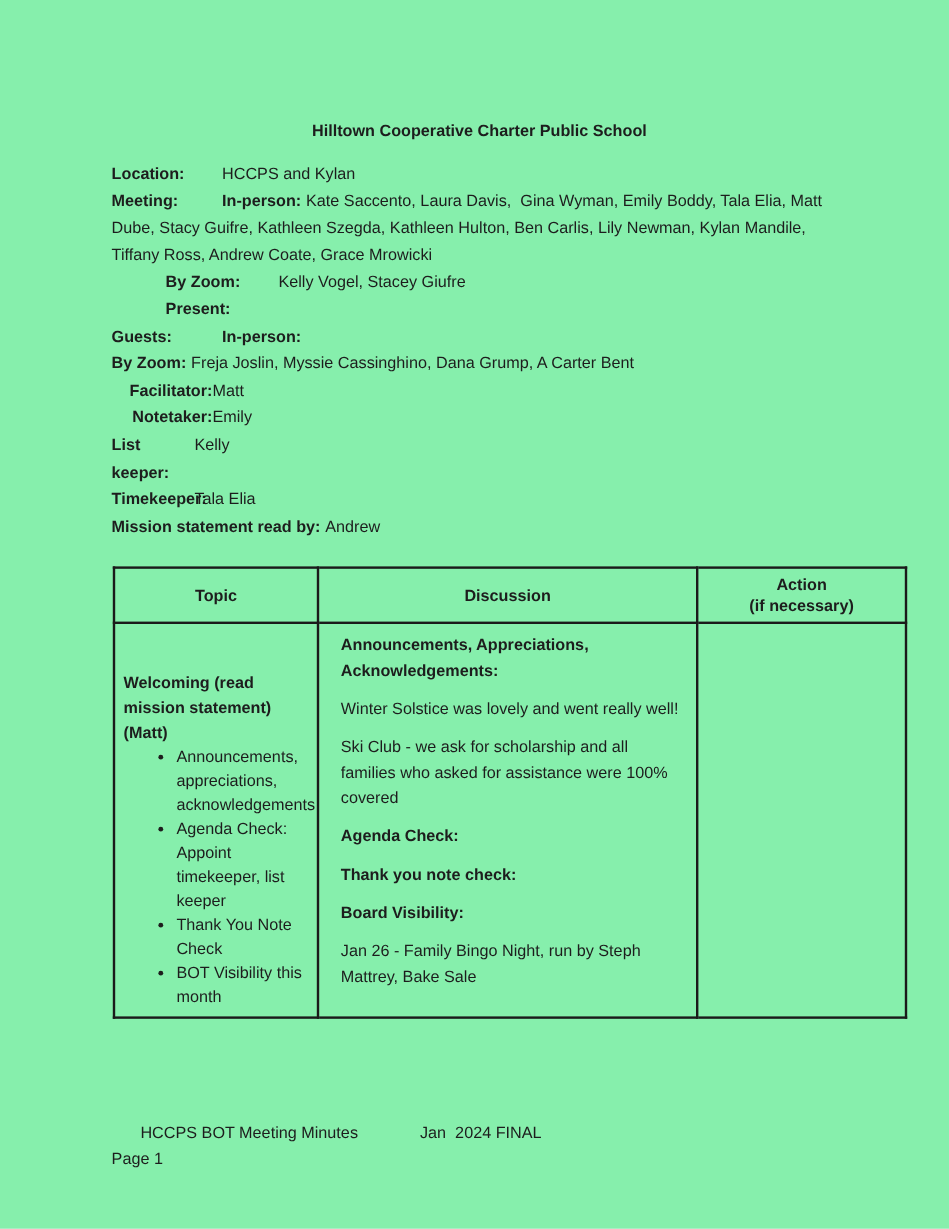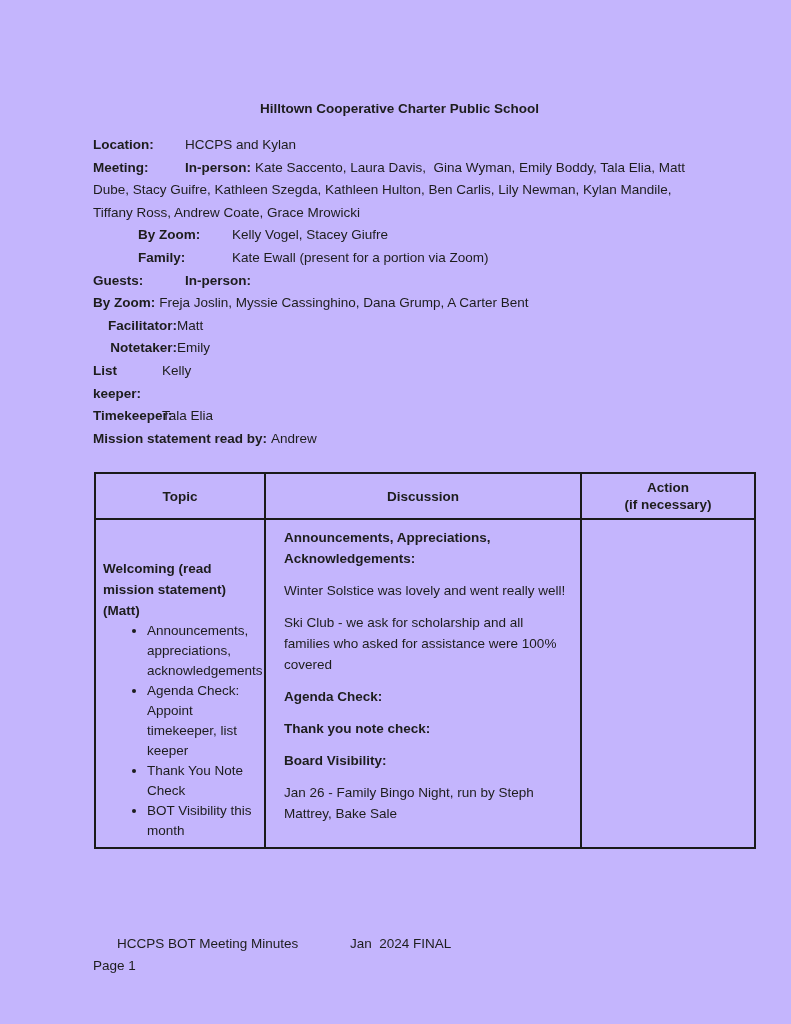--- a/index.html
+++ b/index.html
@@ -1,20 +1,20 @@
 <!DOCTYPE html>
 <html><head>
 <meta charset="utf-8">
 <style>
   html,body { margin:0; padding:0; background:#e9e9e9; }
   .page {
     position:relative;
     width:791px; height:1024px;
     margin:0 auto;
-    background:#c4b5fd;
+    background:#86efac;
     color:#1d1d1d;
     font-family:"Liberation Sans", sans-serif;
     font-size:13.5px;
     overflow:hidden;
   }
   .content { position:absolute; left:93px; top:100px; width:613px; }
   .doc-title { text-align:center; font-weight:bold; line-height:17px; }
   .doc-subtitle { text-align:center; margin-top:15px; line-height:17px; }
   .meta { margin-top:17px; }
   .meta-line { display:flex; line-height:22.6px; margin:0; }
@@ -70,22 +70,21 @@
       <p class="para">
         <span class="inline-lbl">Meeting:</span><span class="bsp">In-person:</span><span class="prewrap">Kate Saccento, Laura Davis,  Gina Wyman, Emily Boddy, Tala Elia, Matt Dube, Stacy Guifre, Kathleen Szegda, Kathleen Hulton, Ben Carlis, Lily Newman, Kylan Mandile, Tiffany Ross, Andrew Coate, Grace Mrowicki</span>
       </p>
 
       <p class="meta-line ind45">
         <span class="lbl w94">By Zoom:</span>
         <span>Kelly Vogel, Stacey Giufre</span>
       </p>
 
       <p class="meta-line ind45">
-        <span class="lbl w94">Family:</span>
-        <span>Kate Ewall (present for a portion via Zoom)</span>
+        <span class="lbl w94">Present:</span>
       </p>
 
       <p class="meta-line">
         <span class="lbl w92">Guests:</span>
         <span class="lbl">In-person:</span>
       </p>
 
       <p class="para ind92">
         <span class="bsp">By Zoom:</span><span>Freja Joslin, Myssie Cassinghino, Dana Grump, A Carter Bent</span>
       </p>

